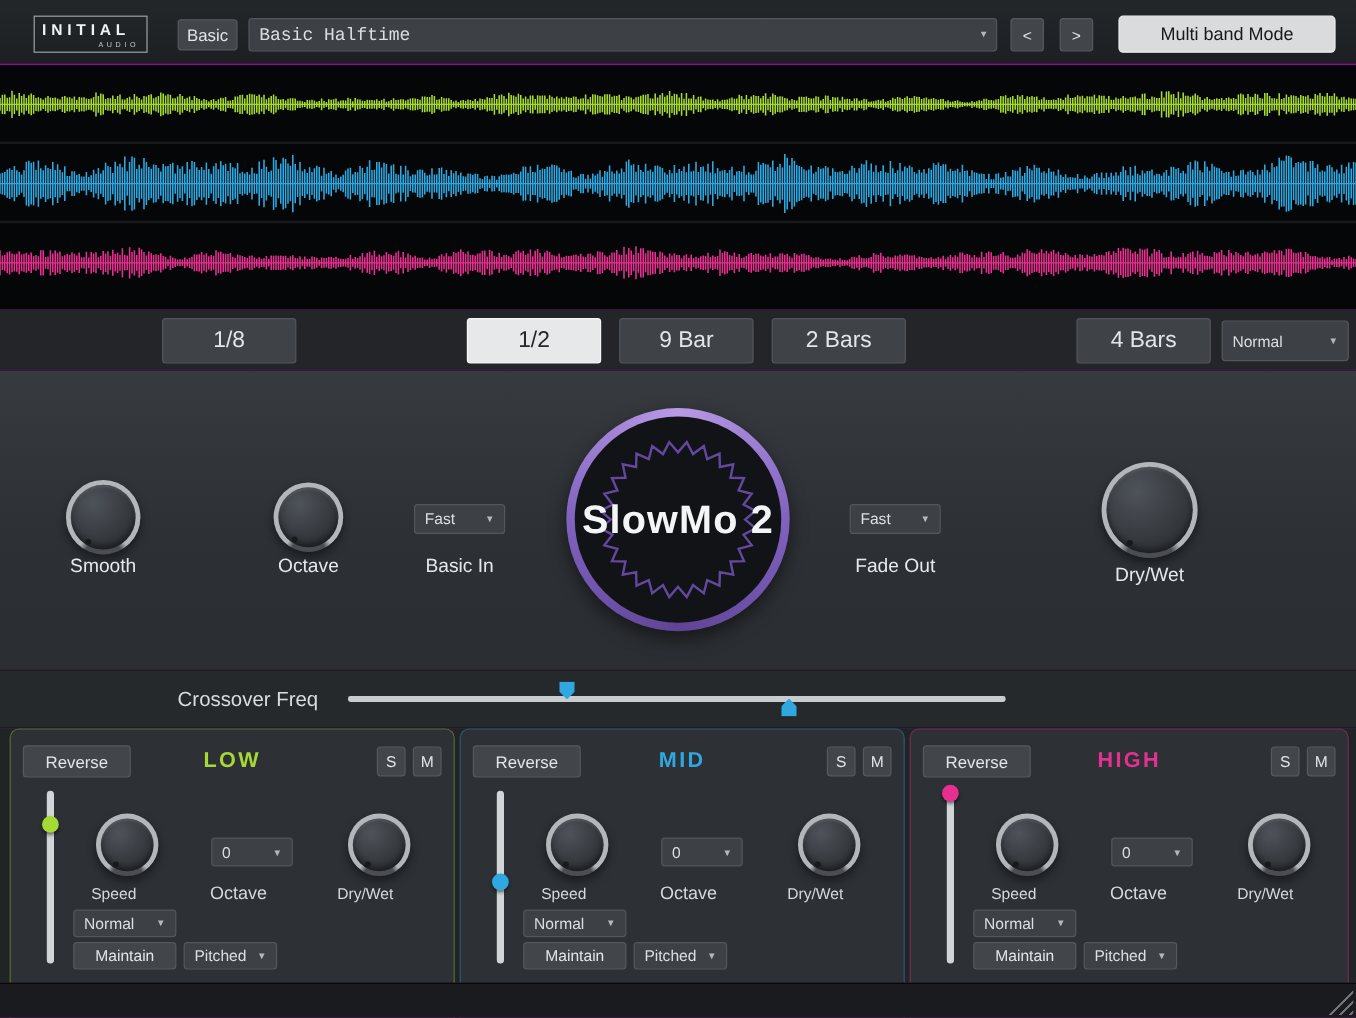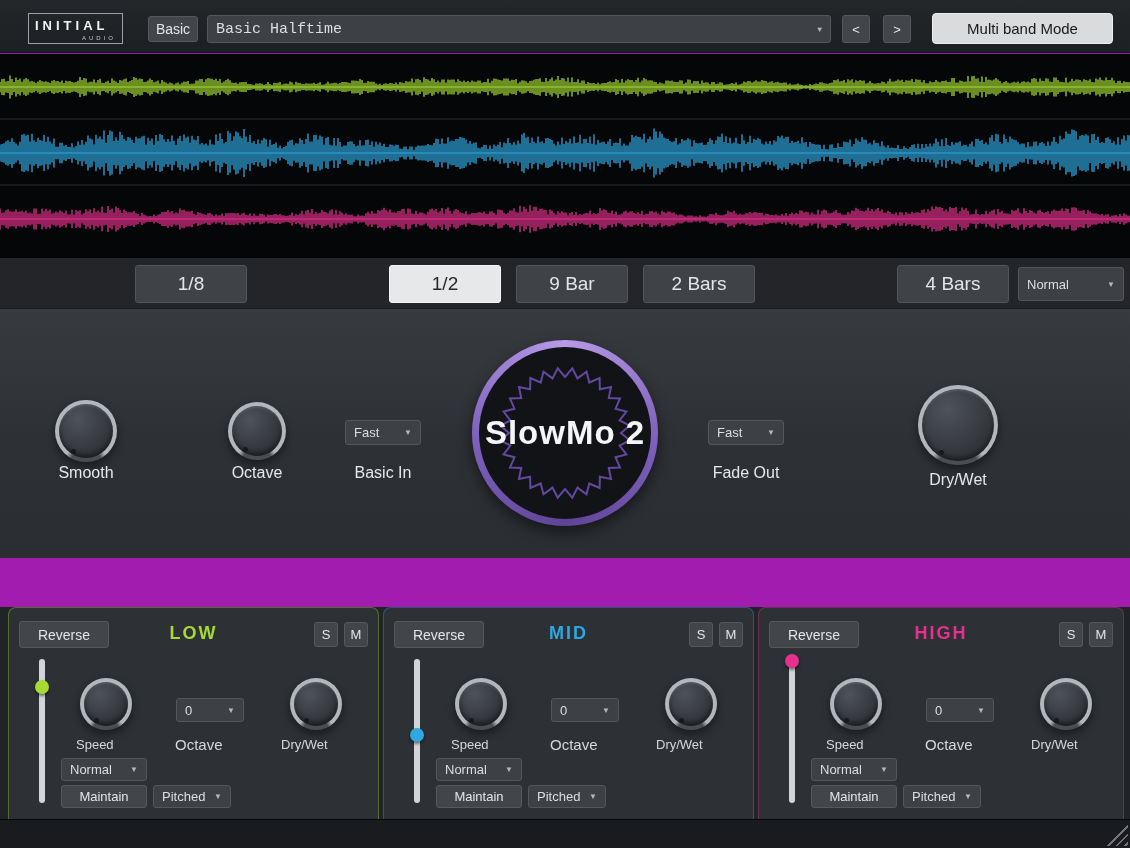--- a/index.html
+++ b/index.html
@@ -189,20 +189,26 @@
     <div class="dd fade-dd" style="left:708px;top:111px">
       <span>Fast</span>
       <span class="arr">▼</span>
     </div>
     <div class="ctl-label" style="left:696px;top:155px;width:100px">Fade Out</div>
 
     <div class="knob" style="left:918px;top:76px;width:80px;height:80px"></div>
     <div class="ctl-label" style="left:908px;top:162px;width:100px">Dry/Wet</div>
   </div>
 
+  <div class="crossover">
+    <div class="cross-label">Crossover Freq</div>
+    <div class="cross-track"></div>
+    <div class="cross-handle down"></div>
+    <div class="cross-handle up"></div>
+  </div>
 
   <div class="bands-bg"></div>
 
   <div class="band band-0">
     <div class="btn reverse-btn">Reverse</div>
     <div class="band-title">LOW</div>
     <div class="btn sm-btn s-btn">S</div>
     <div class="btn sm-btn m-btn">M</div>
     <div class="vtrack"></div>
     <div class="vhandle"></div>

